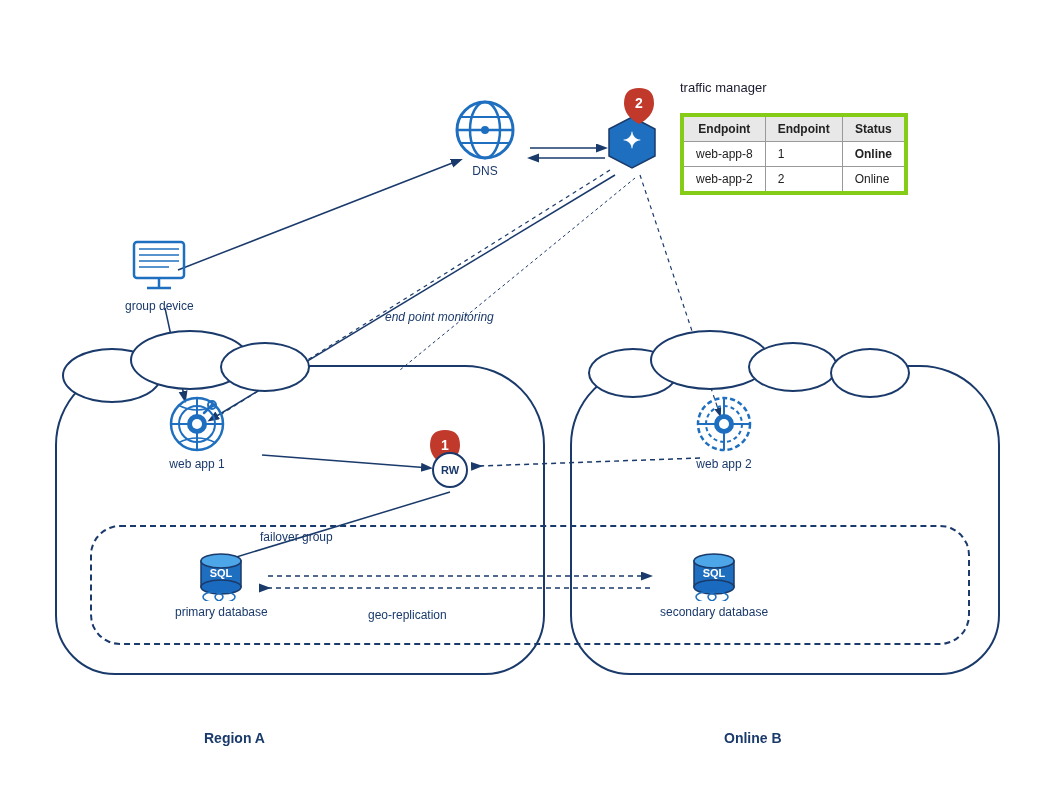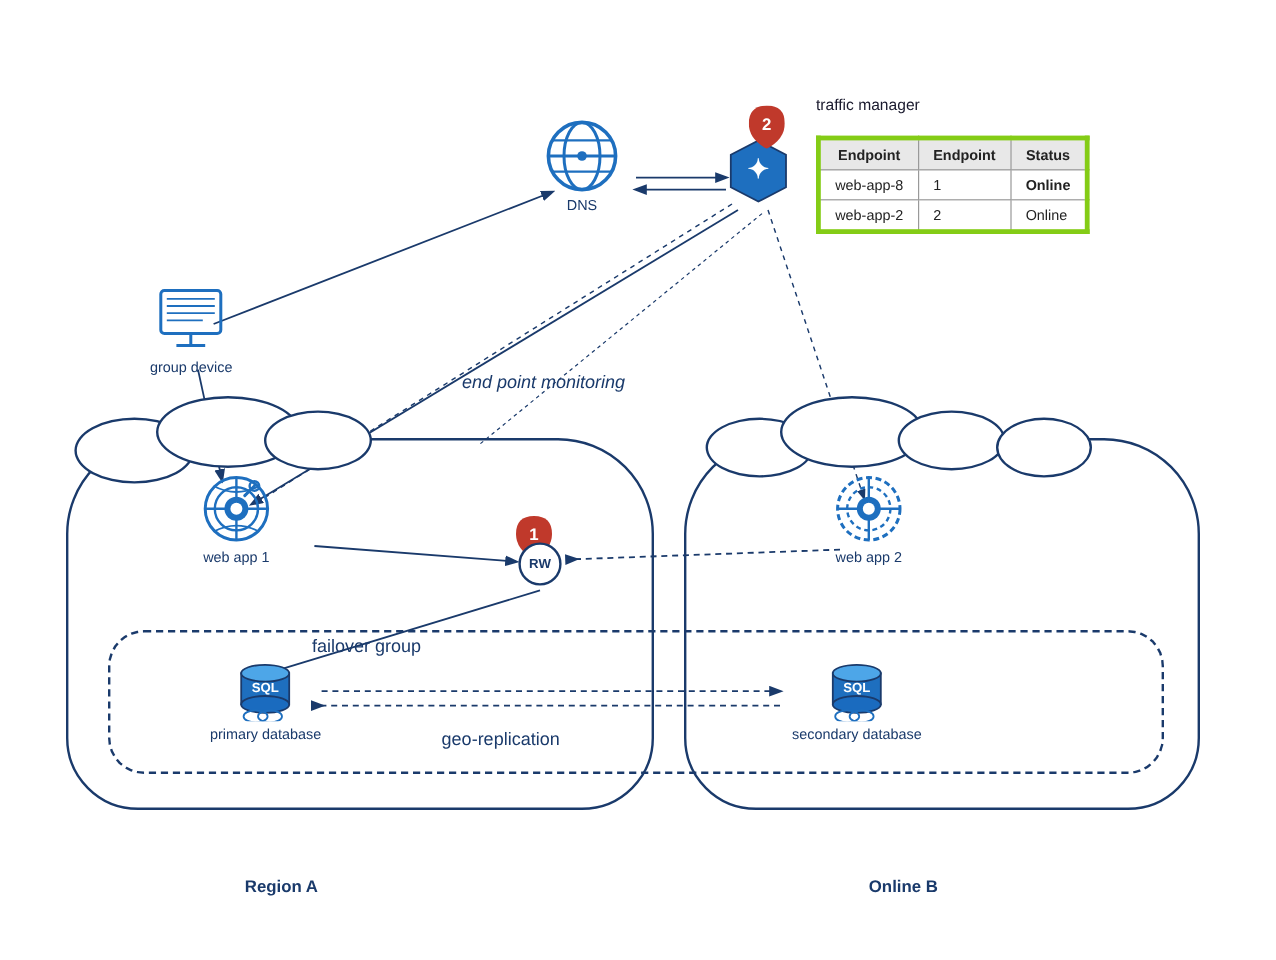--- a/index.html
+++ b/index.html
@@ -92,21 +92,21 @@
       display: flex;
       align-items: center;
       justify-content: center;
       font-size: 11px;
       font-weight: 700;
       color: #1a3a6b;
     }
 
     .diagram-label {
       position: absolute;
-      font-size: 15px;
+      font-size: 12px;
       color: #1a3a6b;
       font-style: italic;
     }
   </style>
 </head>
 <body>
 
 <div id="diagram">
 
   <svg id="main-svg" xmlns="http://www.w3.org/2000/svg">

